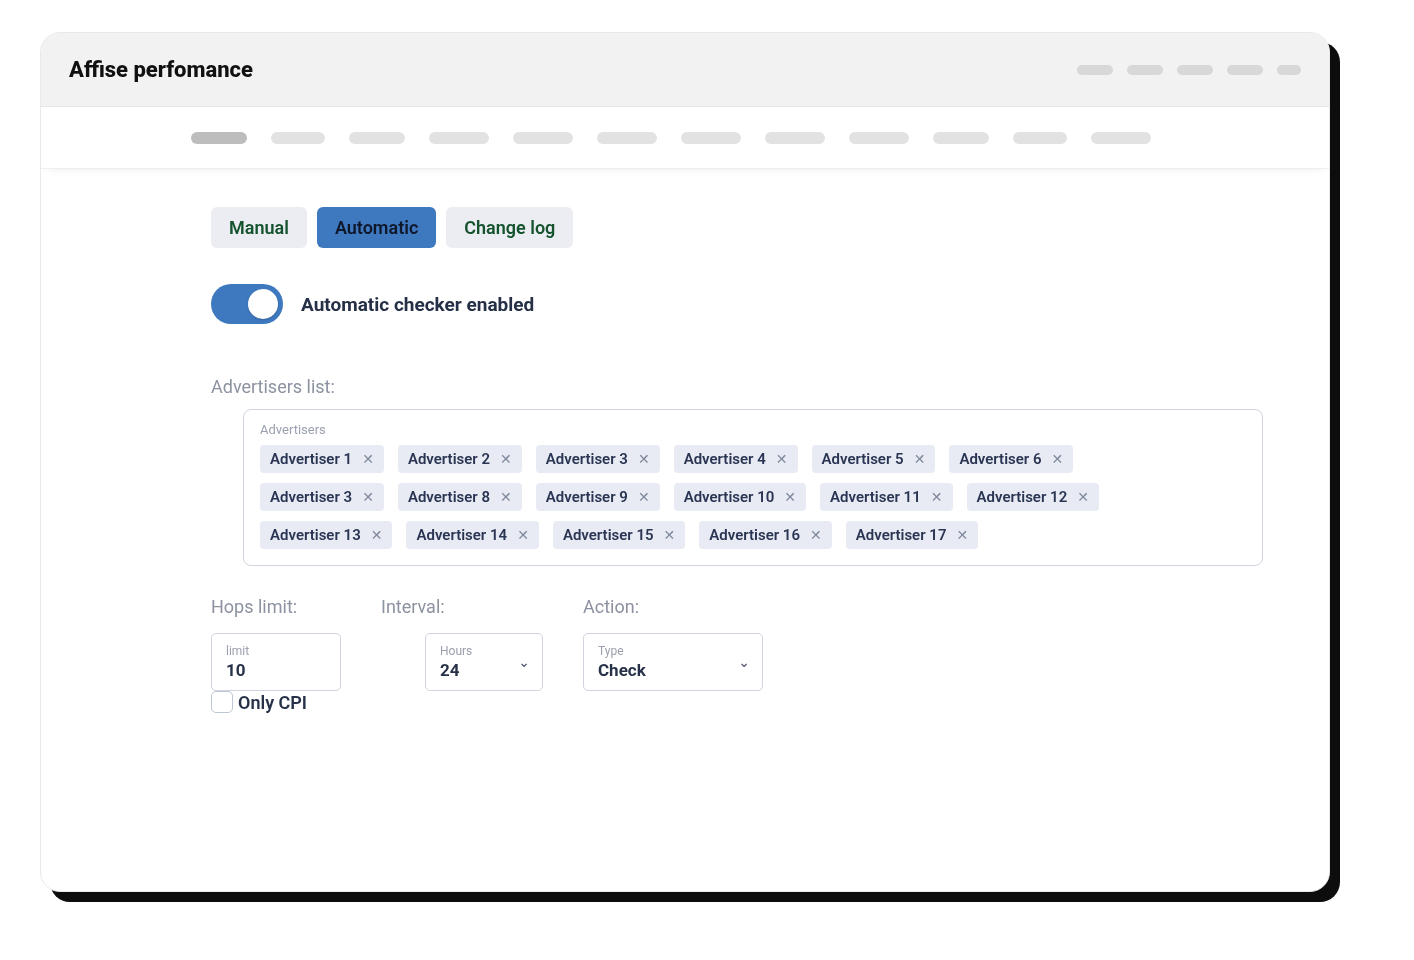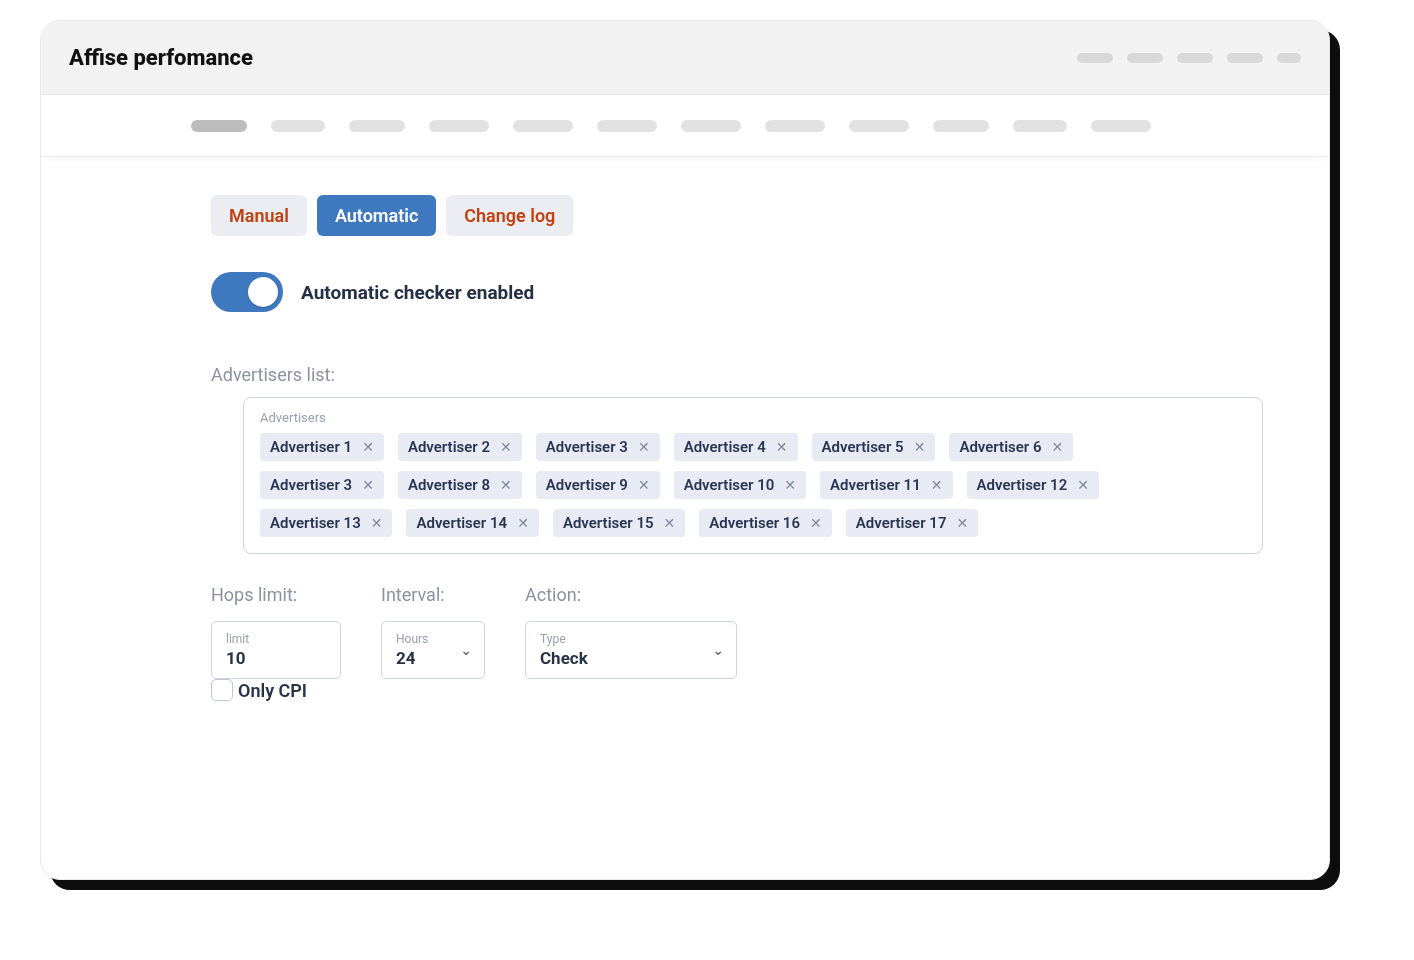--- a/index.html
+++ b/index.html
@@ -1,57 +1,57 @@
 <!DOCTYPE html>
 <html><head>
 <meta charset="utf-8">
 <style>
   * { box-sizing: border-box; }
   html, body { margin:0; padding:0; background:#fff; font-family: -apple-system, BlinkMacSystemFont, "Segoe UI", Roboto, Helvetica, Arial, sans-serif; }
-  .canvas { width:1414px; height:960px; padding:20px 40px; }
+  .canvas { width:1414px; height:960px; padding:32px 40px; }
   .window {
     width:1290px; height:860px; background:#fff; border:1px solid #e9e9e9;
     border-radius:20px; box-shadow: 10px 10px 0 rgba(0,0,0,.95); overflow:hidden;
     position:relative;
   }
   .titlebar { height:74px; background:#f2f2f2; display:flex; align-items:center; justify-content:space-between; padding:0 28px; border-bottom:1px solid #e7e7e7;}
   .title { font-size:22px; font-weight:800; color:#111; letter-spacing:0px;}
   .top-dots { display:flex; gap:14px; }
   .top-dots span { width:36px; height:10px; border-radius:6px; background:#d8d8d8; display:inline-block;}
   .top-dots span:last-child { width:24px; }
   .navbar { height:62px; background:#fff; border-bottom:1px solid #efefef; display:flex; align-items:center; padding-left:150px; gap:24px;}
   .nav-shadow { box-shadow: 0 6px 8px -6px rgba(0,0,0,.08); position:relative; z-index:2;}
   .nav-pill { height:12px; border-radius:8px; background:#e2e2e2; }
   .nav-pill.active { background:#bdbdbd; }
   .content { padding: 38px 70px 0 170px; position:relative; }
   .tabs { display:flex; gap:10px; margin-bottom:36px; }
   .tab { padding:10px 18px; border-radius:6px; font-size:18px; font-weight:600; cursor:pointer; }
-  .tab.inactive { background:#ececf3; color:#c2410c; }
-  .tab.active { background:#3e79c0; color:#ffffff; }
+  .tab.inactive { background:#ececf3; color:#14532d; }
+  .tab.active { background:#3e79c0; color:#0f172a; }
   .toggle-row { display:flex; align-items:center; gap:18px; margin-bottom:52px;}
   .toggle { width:72px; height:40px; background:#3e79c0; border-radius:40px; position:relative; cursor:pointer;}
   .toggle .knob { width:30px; height:30px; background:#fff; border-radius:50%; position:absolute; right:5px; top:5px; box-shadow:0 1px 2px rgba(0,0,0,.2);}
   .toggle-label { font-size:19px; font-weight:700; color:#252f45;}
   .section-label { font-size:18px; color:#8c92a0; margin-bottom:12px; }
   .multi-wrap { position:relative; width:1200px;margin-left:32px;}
   .multi { width:1020px; border:1px solid #cfd4de; border-radius:8px; padding:12px 64px 16px 16px;}
   .multi-label { font-size:13px; color:#9aa0ae; margin-bottom:8px;}
   .chips { display:flex; flex-wrap:wrap; gap:10px 14px; }
   .chip { background:#e8ebf3; color:#2a3554; font-size:15px; font-weight:600; padding:5px 8px 5px 10px; border-radius:4px; display:inline-flex; align-items:center; gap:8px; cursor:default;}
   .chip .x { font-size:14px; color:#7f889c; cursor:pointer; font-weight:400; padding:0 2px;}
   .count-badge { position:absolute; right:28px; top:50%; transform:translateY(-50%); width:26px; height:26px; border:2px solid #2e6fbf; color:#2e6fbf; border-radius:50%; display:flex; align-items:center; justify-content:center; font-size:13px; font-weight:700; cursor:pointer;}
   .fields-row { display:flex; gap:40px; margin-top:30px; align-items:flex-start;}
   .fgroup { }
   .fgroup-title { font-size:18px; color:#8c92a0; margin-bottom:16px;}
   .field { border:1px solid #cfd4de; border-radius:5px; padding:10px 14px; position:relative; background:#fff;}
   .field .flabel { font-size:12px; color:#9aa0ae; margin-bottom:2px;}
   .field .fvalue { font-size:17px; font-weight:700; color:#273249;}
   .w-120 { width:130px;}
-  .w-140 { width:104px;}
-  .w-200 { width:212px;}
+  .w-140 { width:118px;margin-left:44px;}
+  .w-200 { width:180px;}
   .chev { position:absolute; right:12px; top:50%; transform:translateY(-50%); color:#4a5468; font-size:14px;}
   .check-row { display:flex; align-items:center; gap:5px; }
   .checkbox { width:22px; height:22px; border:1.5px solid #bfc6d4; border-radius:5px; cursor:pointer;}
   .check-label { font-size:18px; color:#273249; font-weight:600;}
 </style>
 </head>
 <body>
 
 <div class="canvas">
   <div class="window">

